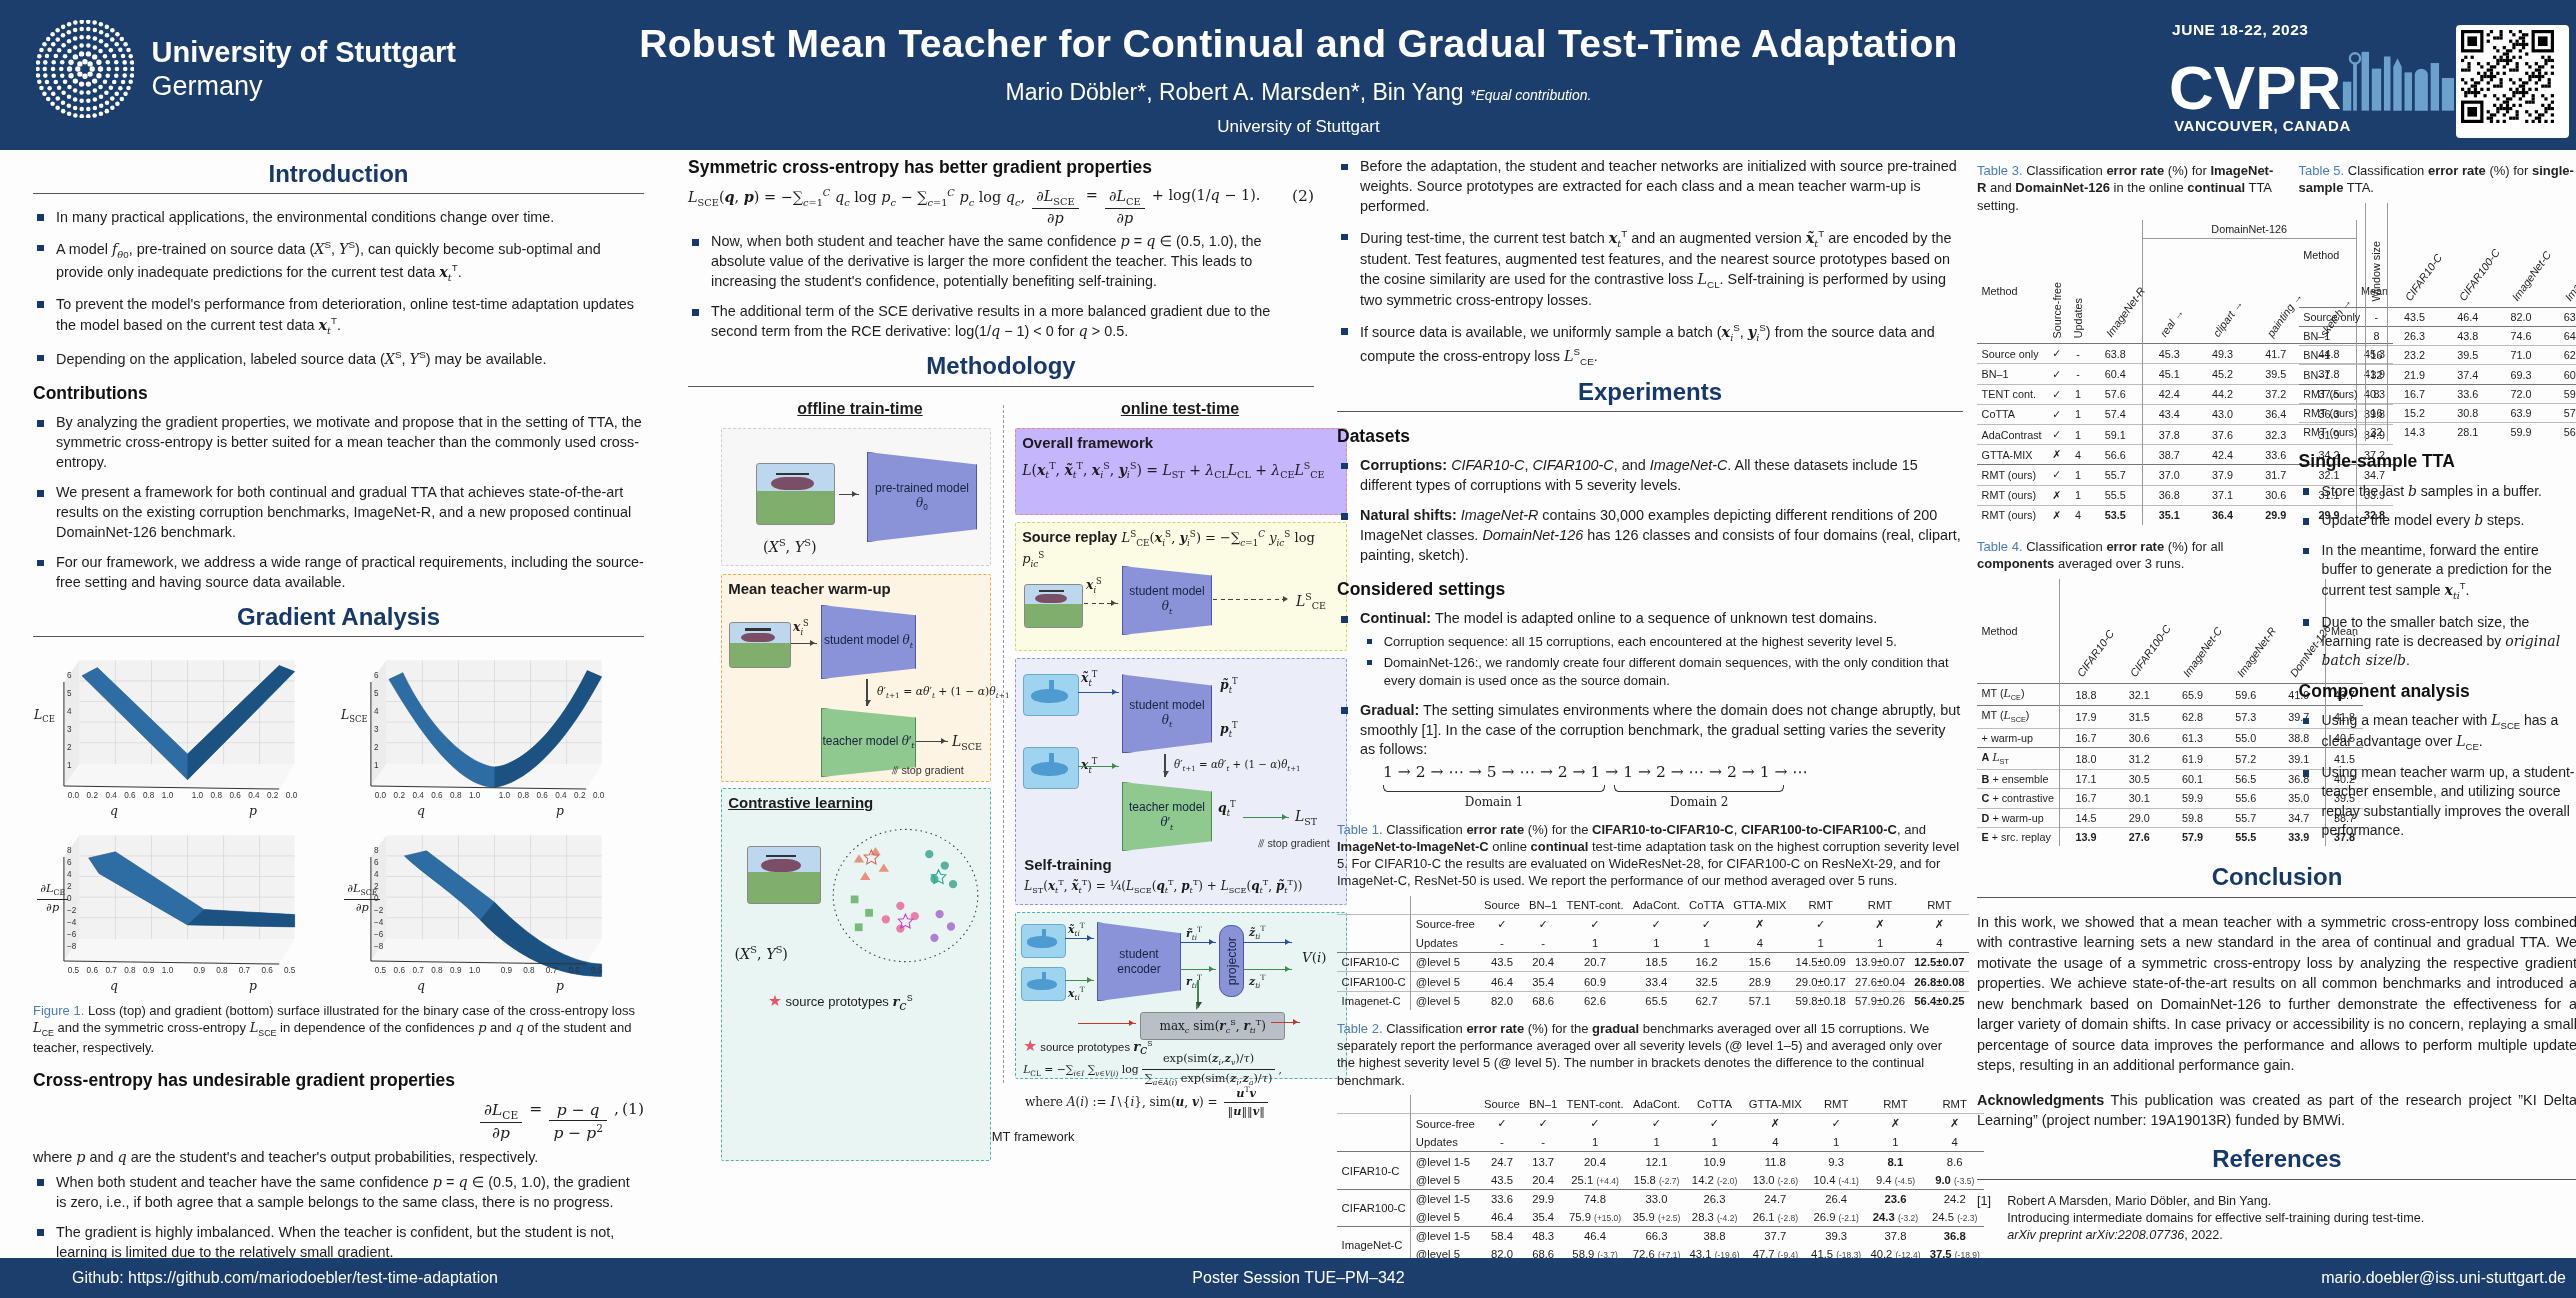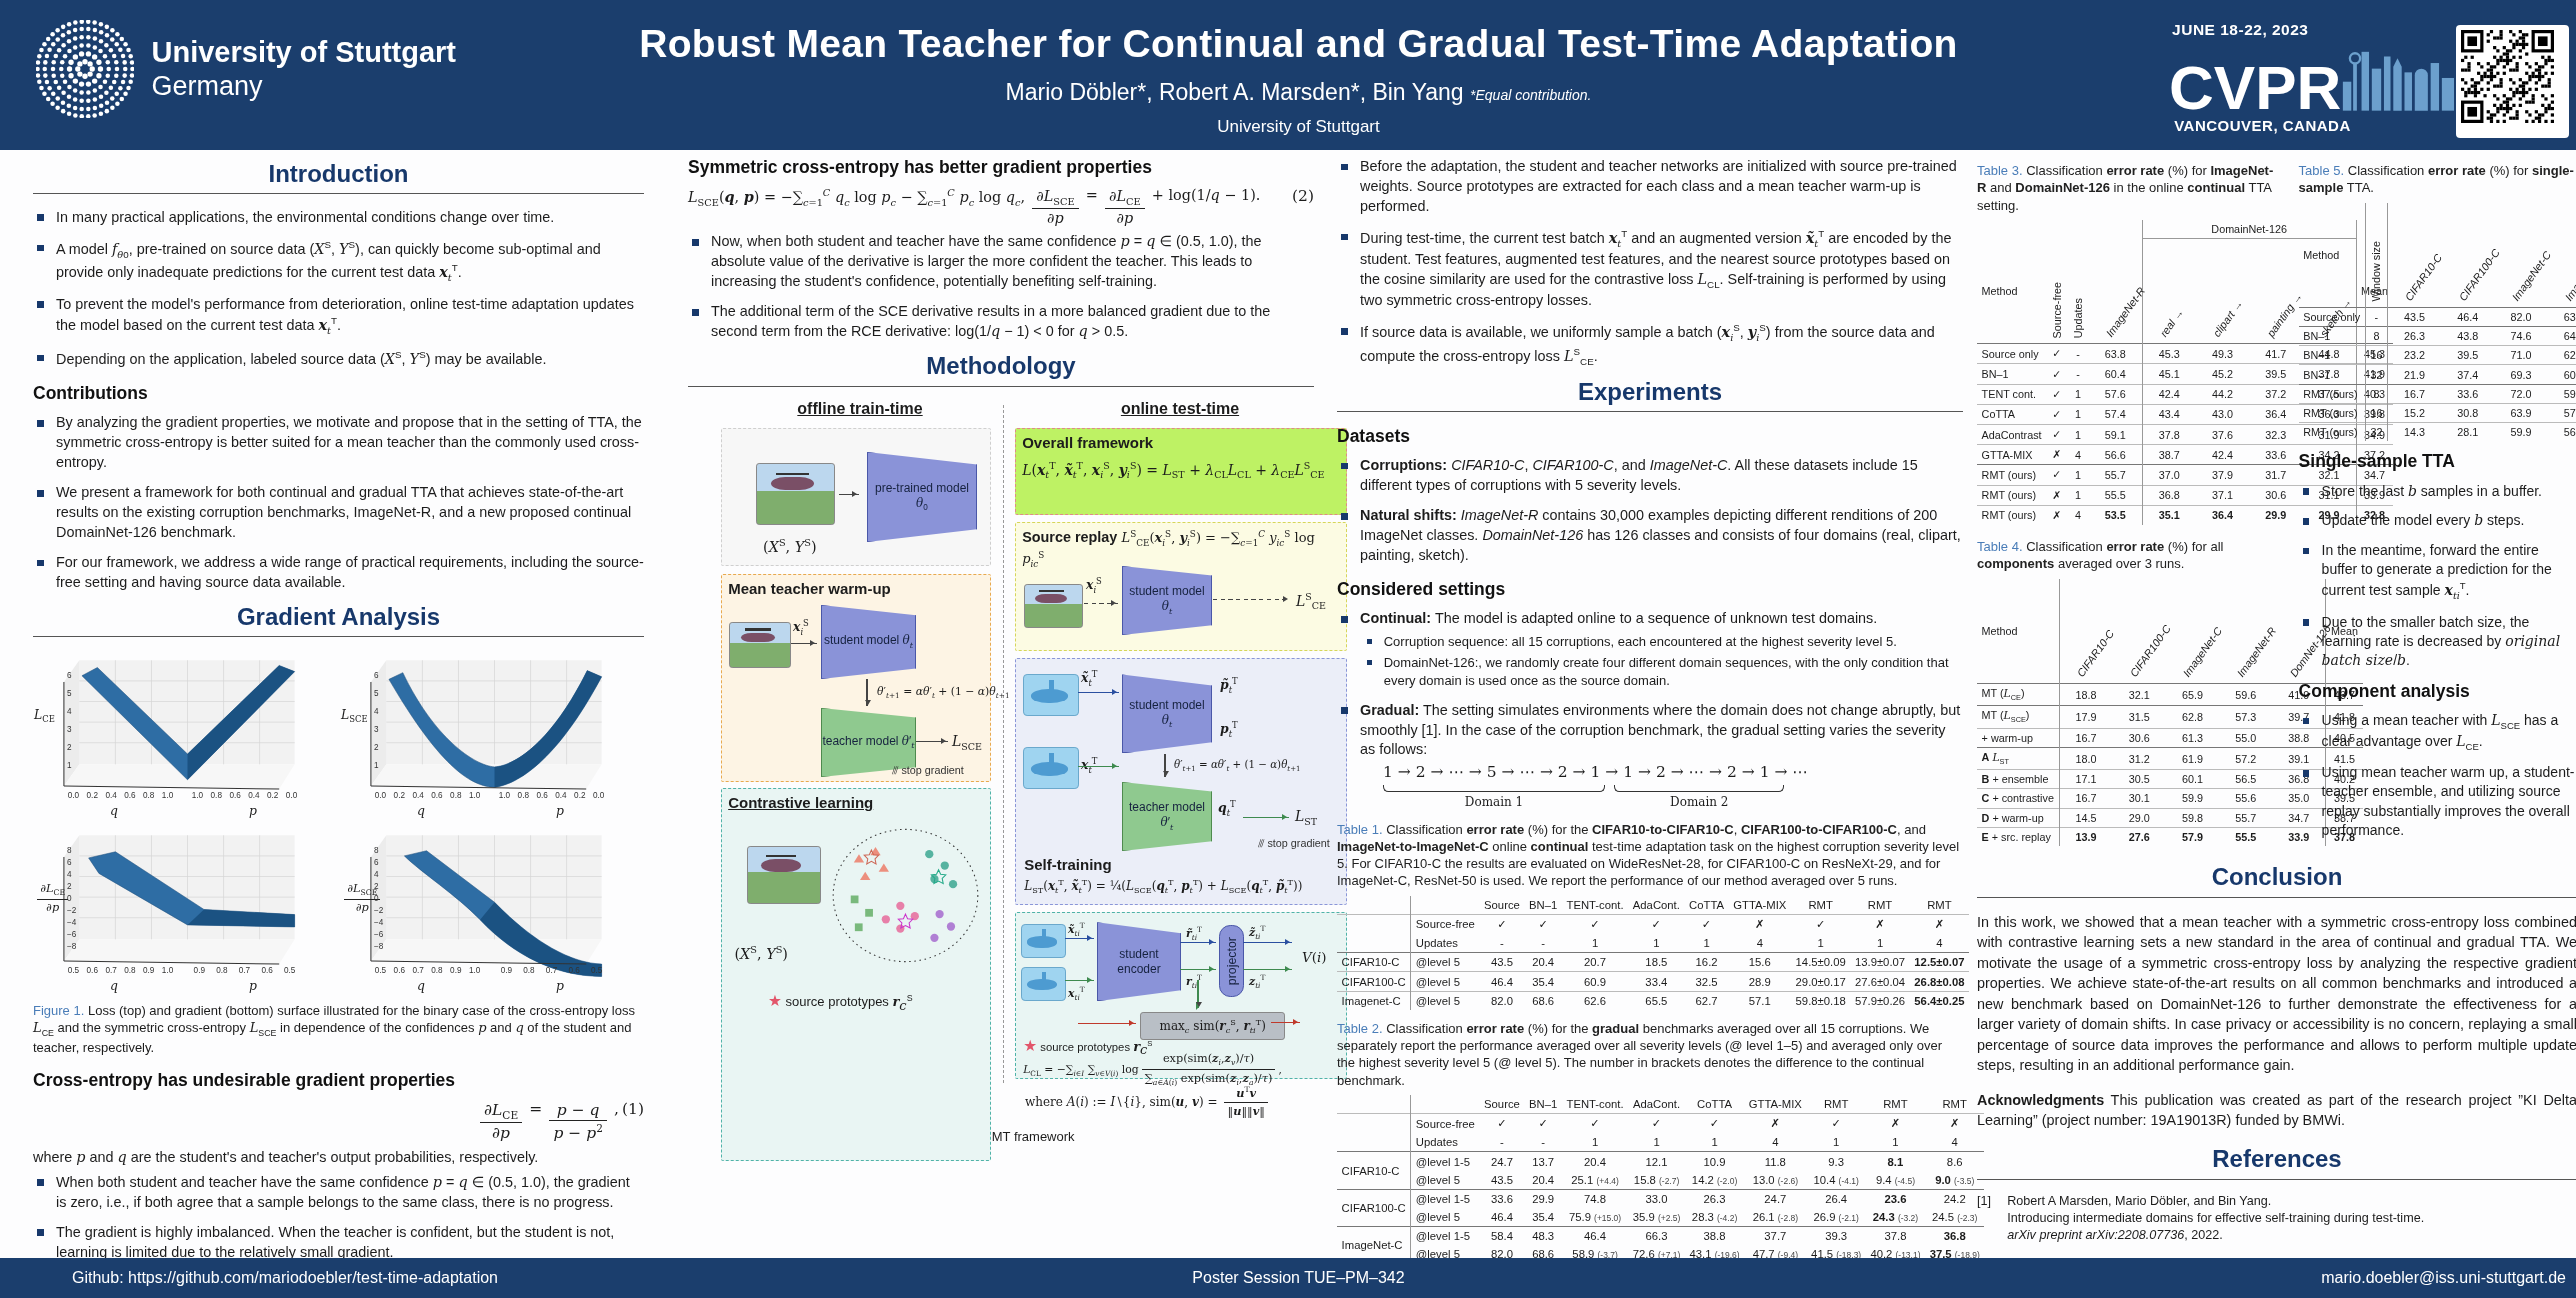--- a/index.html
+++ b/index.html
@@ -873,21 +873,21 @@
               <circle cx="238" cy="210" r="8" fill="#b07fd4"></circle>
               <circle cx="206" cy="232" r="8" fill="#b07fd4"></circle>
             <path d="M84 62 l4 9 10 1 -7 7 2 10 -9 -5 -9 5 2 -10 -7 -7 10 -1 Z" fill="none" stroke="#c65" stroke-width="2"></path>
             <path d="M150 186 l4 9 10 1 -7 7 2 10 -9 -5 -9 5 2 -10 -7 -7 10 -1 Z" fill="none" stroke="#c3c" stroke-width="2"></path>
             <path d="M214 100 l4 9 10 1 -7 7 2 10 -9 -5 -9 5 2 -10 -7 -7 10 -1 Z" fill="none" stroke="#2a8" stroke-width="2"></path>
           </g>
         </svg>
         <div class="protoline" style="left:46px;top:203px;"><span class="star">★</span> <span>source prototypes <b class="m">r</b><sub><i class="m">c</i></sub><sup>S</sup></span></div>
       </div>
 
-      <div class="fbox" style="left:294px;top:28px;width:332px;height:87px;border-color:#e08a8a;background:#bef264;">
+      <div class="fbox" style="left:294px;top:28px;width:332px;height:87px;border-color:#e08a8a;background:#c4b5fd;">
         <div class="btitle">Overall framework</div>
         <div class="feq" style="margin-top:9.3px;font-size:14px;"><i class="m">L</i>(<b class="m">x</b><sub><i class="m">t</i></sub><sup>T</sup>, <b class="m">x̃</b><sub><i class="m">t</i></sub><sup>T</sup>, <b class="m">x</b><sub><i class="m">i</i></sub><sup>S</sup>, <b class="m">y</b><sub><i class="m">i</i></sub><sup>S</sup>) = <i class="m">L</i><sub>ST</sub> + <i class="m">λ</i><sub>CL</sub><i class="m">L</i><sub>CL</sub> + <i class="m">λ</i><sub>CE</sub><i class="m">L</i><sup>S</sup><sub>CE</sub></div>
       </div>
 
       <div class="fbox" style="left:294px;top:122px;width:332px;height:129px;border-color:#d6d65a;background:#fcfbe3;">
         <div class="feq"><b style="font-family:'Liberation Sans',sans-serif;font-style:normal;font-size:14.4px;">Source replay</b> <span><i class="m">L</i><sup>S</sup><sub>CE</sub>(<b class="m">x</b><sub><i class="m">i</i></sub><sup>S</sup>, <b class="m">y</b><sub><i class="m">i</i></sub><sup>S</sup>) = −∑<sub><i class="m">c</i>=1</sub><sup><i class="m">C</i></sup> <i class="m">y</i><sub><i class="m">ic</i></sub><sup>S</sup> log <i class="m">p</i><sub><i class="m">ic</i></sub><sup>S</sup></span></div>
         <div class="thumb" style="left:8.2px;top:61px;width:57px;height:42px;">
             <div class="heli"></div>
           </div>
         <div class="flab" style="left:70px;top:53px;"><b class="m">x</b><sub><i class="m">i</i></sub><sup>S</sup></div>
@@ -1194,21 +1194,21 @@
           </tr>
           <tr>
             <td class="left vl">@level 5</td>
             <td>82.0</td>
             <td>68.6</td>
             <td>58.9 <small>(-3.7)</small></td>
             <td>72.6 <small>(+7.1)</small></td>
             <td>43.1 <small>(-19.6)</small></td>
             <td>47.7 <small>(-9.4)</small></td>
             <td>41.5 <small>(-18.3)</small></td>
-            <td>40.2 <small>(-13.1)</small></td>
+            <td>40.2 <small>(-12.4)</small></td>
             <td><b>37.5</b> <small>(-18.9)</small></td>
           </tr>
         </tbody>
       </table>
   </section>
 
   <section class="col" id="colR">
     <div class="rrow">
       <div class="rsub1">
         <p class="tcap"><span class="tlab">Table 3.</span> <span>Classification <b>error rate</b> (%) for <b>ImageNet-R</b> and <b>DomainNet-126</b> in the online <b>continual</b> TTA setting.</span></p>

